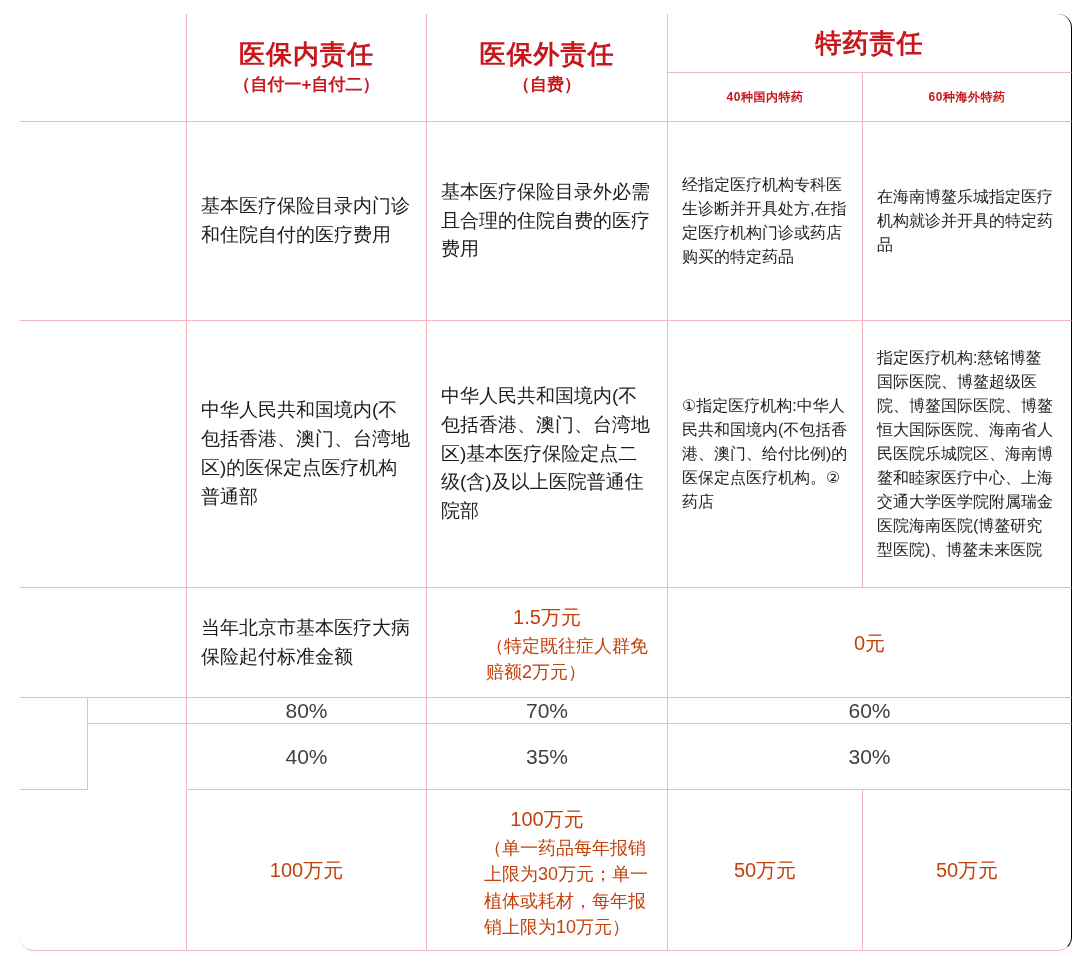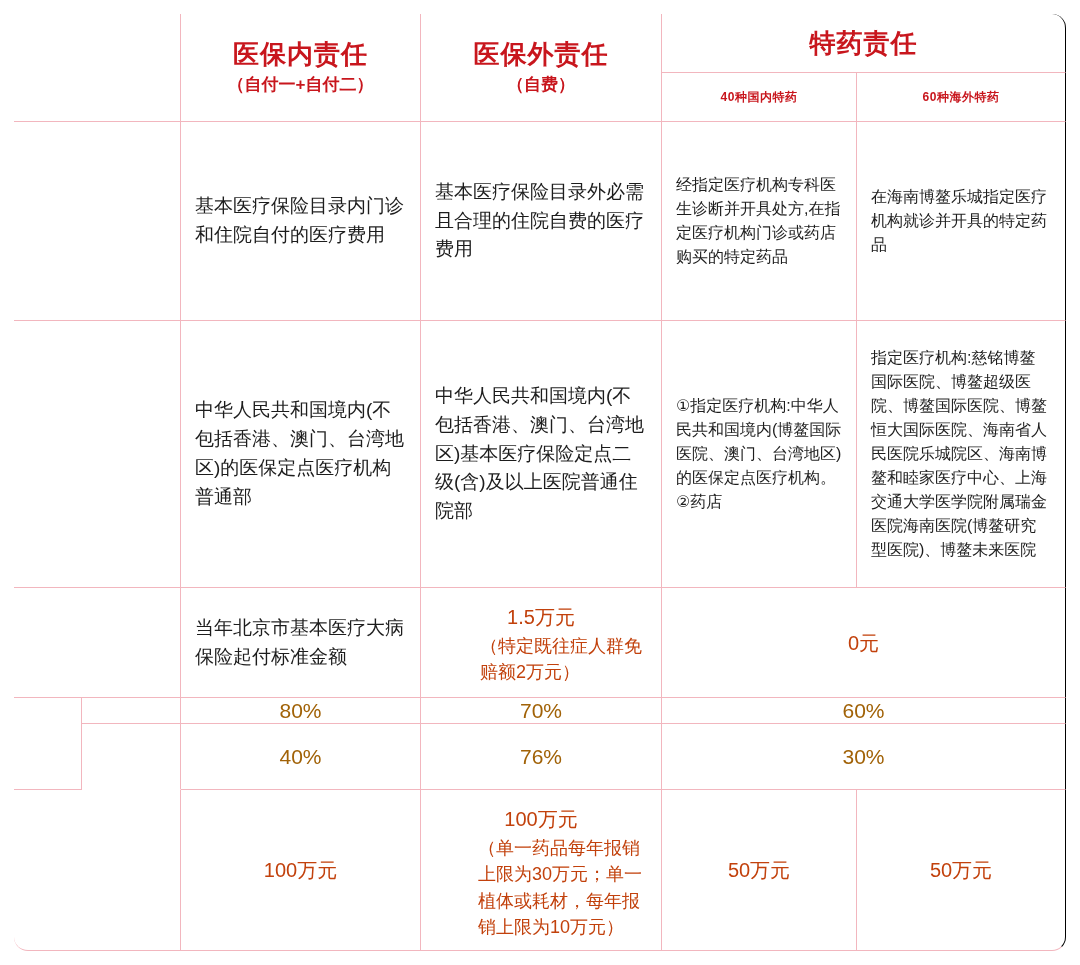--- a/index.html
+++ b/index.html
@@ -12,21 +12,21 @@
     height: 965px;
     font-family: "Liberation Sans", "DejaVu Sans", sans-serif;
     -webkit-font-smoothing: antialiased;
   }
 
   .sheet {
     position: relative;
     width: 1080px;
     height: 965px;
     box-sizing: border-box;
-    padding: 14px 14px 16px 14px;
+    padding: 14px 14px 16px 20px;
   }
 
   table.cmp {
     width: 1052px;
     height: 935px;
     border-collapse: separate;
     border-spacing: 0;
     table-layout: fixed;
   }
 
@@ -133,21 +133,21 @@
     display: block;
     text-align: left;
     font-size: 18px;
     line-height: 1.45;
     margin-top: 1px;
     margin-left: 45px;
   }
   .pct {
     text-align: center;
     font-size: 21px;
-    color: #a16207;
+    color: #404040;
   }
   .vtop { vertical-align: top; }
   .brbr { border-bottom-right-radius: 14px; }
 </style>
 </head>
 <body>
 
 <div class="sheet">
   <table class="cmp">
     <colgroup>
@@ -221,21 +221,21 @@
               <div class="txt">中华人民共和国境内(不包括香港、澳门、台湾地区)的医保定点医疗机构普通部</div>
             </div>
       </td>
       <td class="vtop">
         <div class="cellbox">
               <div class="txt">中华人民共和国境内(不包括香港、澳门、台湾地区)基本医疗保险定点二级(含)及以上医院普通住院部</div>
             </div>
       </td>
       <td class="vtop">
         <div class="cellbox">
-              <div class="txt tight">①指定医疗机构:中华人民共和国境内(博鳌国际医院、澳门、台湾地区)的医保定点医疗机构。②药店</div>
+              <div class="txt tight">①指定医疗机构:中华人民共和国境内(不包括香港、澳门、给付比例)的医保定点医疗机构。②药店</div>
             </div>
       </td>
       <td class="vtop lastcol">
         <div class="cellbox">
               <div class="txt tight">指定医疗机构:慈铭博鳌国际医院、博鳌超级医院、博鳌国际医院、博鳌恒大国际医院、海南省人民医院乐城院区、海南博鳌和睦家医疗中心、上海交通大学医学院附属瑞金医院海南医院(博鳌研究型医院)、博鳌未来医院</div>
             </div>
       </td>
     </tr>
 
     <tr>
@@ -281,21 +281,21 @@
     </tr>
 
     <tr>
       <td class="rl-sub lastsub" style="height:65px;">
         <span>特定既往症人群</span>
       </td>
       <td>
         <div class="pct">40%</div>
       </td>
       <td>
-        <div class="pct">76%</div>
+        <div class="pct">35%</div>
       </td>
       <td class="lastcol" colspan="2">
         <div class="pct">30%</div>
       </td>
     </tr>
 
     <tr class="lastrow">
       <td class="rl bl" colspan="2" style="height:129px;">
         <span>分项保险金额</span>
       </td>

